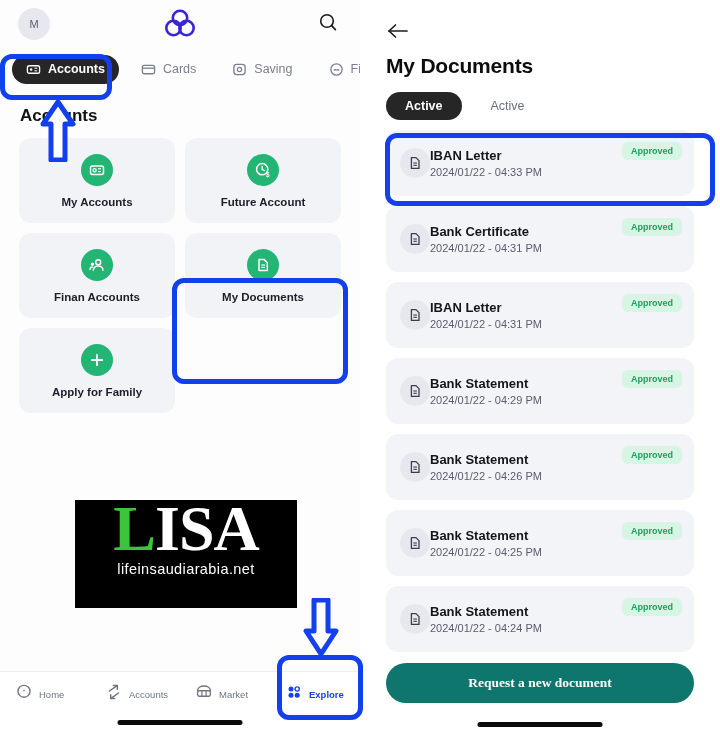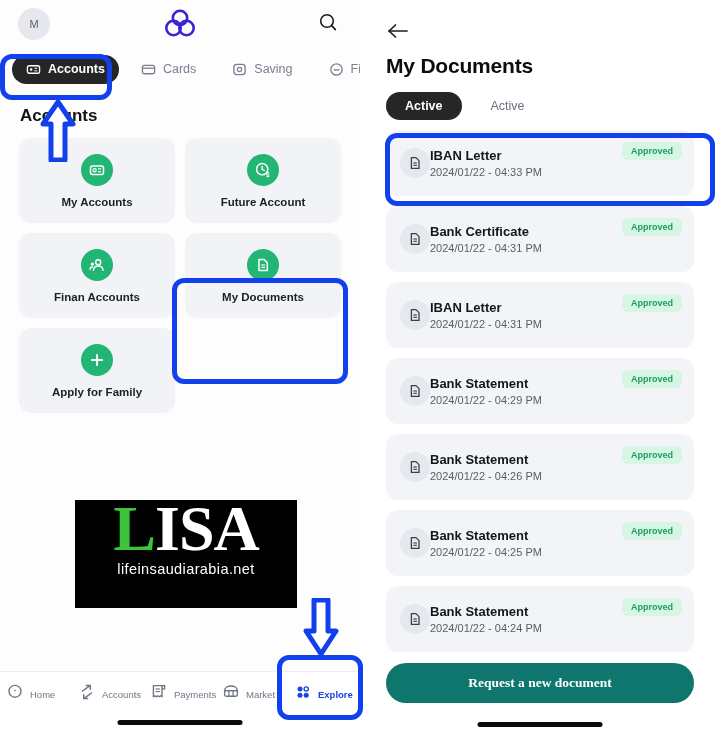--- a/index.html
+++ b/index.html
@@ -329,31 +329,20 @@
               <polyline points="9.4,3.4 13.3,3.4 13.3,7.2" fill="none" stroke="#6f7585" stroke-width="1.5" stroke-linecap="round" stroke-linejoin="round"></polyline>
               <line x1="14.5" y1="11" x2="7" y2="16.4" stroke="#6f7585" stroke-width="1.5" stroke-linecap="round"></line>
               <polyline points="10.6,16.6 6.7,16.6 6.7,12.8" fill="none" stroke="#6f7585" stroke-width="1.5" stroke-linecap="round" stroke-linejoin="round"></polyline>
             </svg>
         </span>
         <span class="nlbl">Accounts</span>
       </div>
       <div class="navitem">
         <span>
           <svg width="20" height="20" viewBox="0 0 20 20">
-              <path d="M4.4 3.6h8.6v11.2l-1.4-1-1.4 1-1.4-1-1.4 1-1.4-1-1.6 1z" fill="none" stroke="#6f7585" stroke-width="1.4" stroke-linejoin="round"></path>
-              <line x1="6.6" y1="7" x2="10.8" y2="7" stroke="#6f7585" stroke-width="1.2"></line>
-              <line x1="6.6" y1="9.6" x2="10.8" y2="9.6" stroke="#6f7585" stroke-width="1.2"></line>
-              <path d="M13 3.6h2.6v3.2H13" fill="none" stroke="#6f7585" stroke-width="1.3"></path>
-            </svg>
-        </span>
-        <span class="nlbl">Payments</span>
-      </div>
-      <div class="navitem">
-        <span>
-          <svg width="20" height="20" viewBox="0 0 20 20">
               <path d="M3.6 8.6c0-2.8 2.8-4.6 6.4-4.6s6.4 1.8 6.4 4.6z" fill="none" stroke="#6f7585" stroke-width="1.4" stroke-linejoin="round"></path>
               <rect x="3.6" y="8.6" width="12.8" height="5.6" rx="1.6" fill="none" stroke="#6f7585" stroke-width="1.4"></rect>
               <line x1="7.9" y1="8.6" x2="7.9" y2="14.2" stroke="#6f7585" stroke-width="1.2"></line>
               <line x1="12.1" y1="8.6" x2="12.1" y2="14.2" stroke="#6f7585" stroke-width="1.2"></line>
             </svg>
         </span>
         <span class="nlbl">Market</span>
       </div>
       <div class="navitem active">
         <span>

